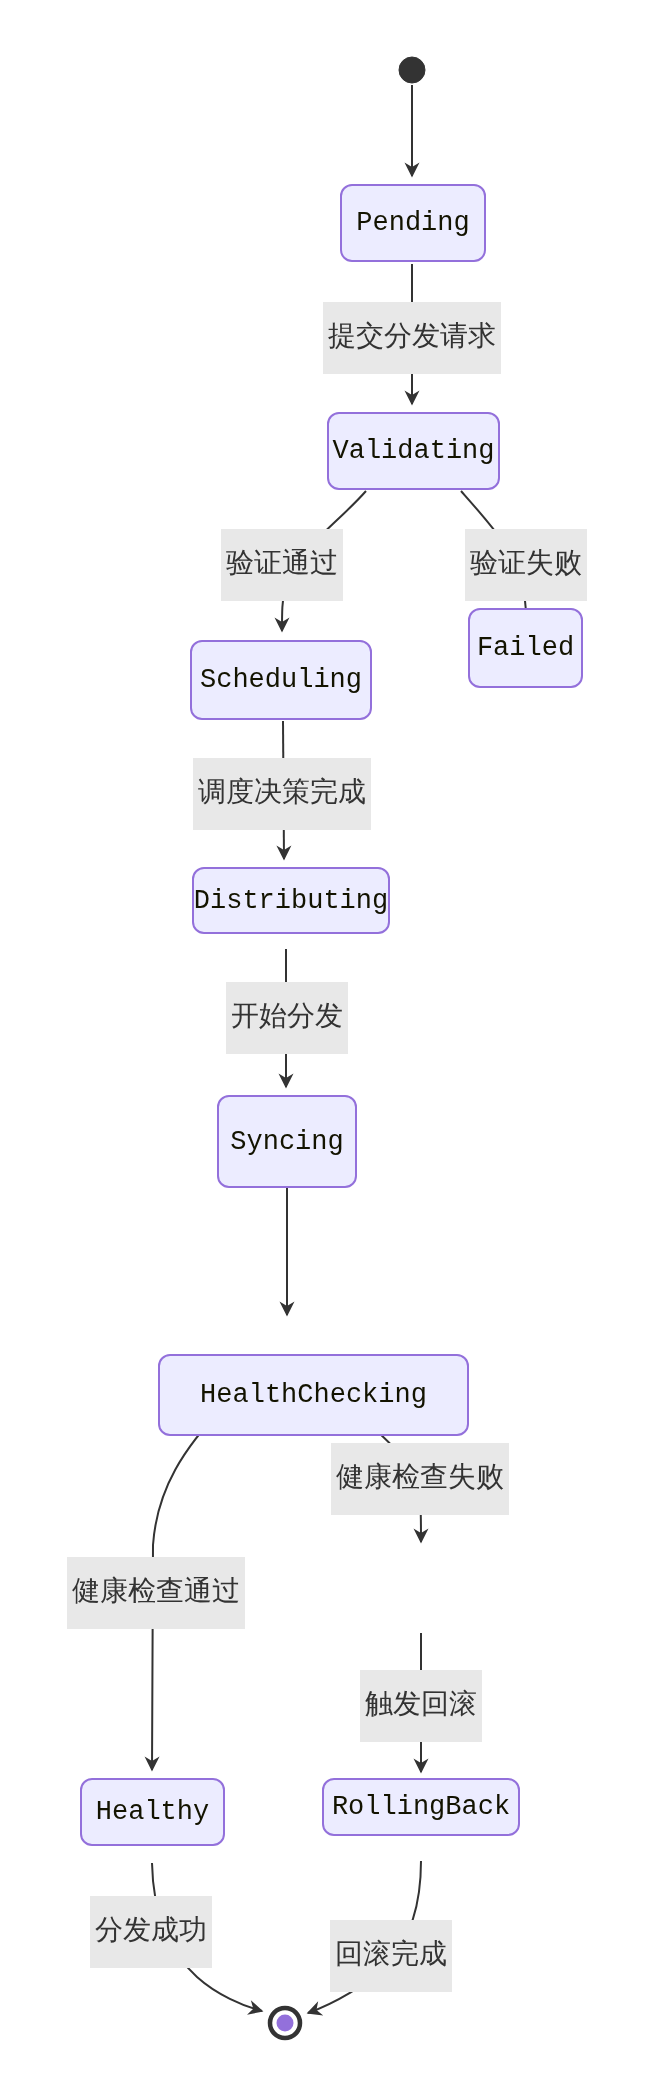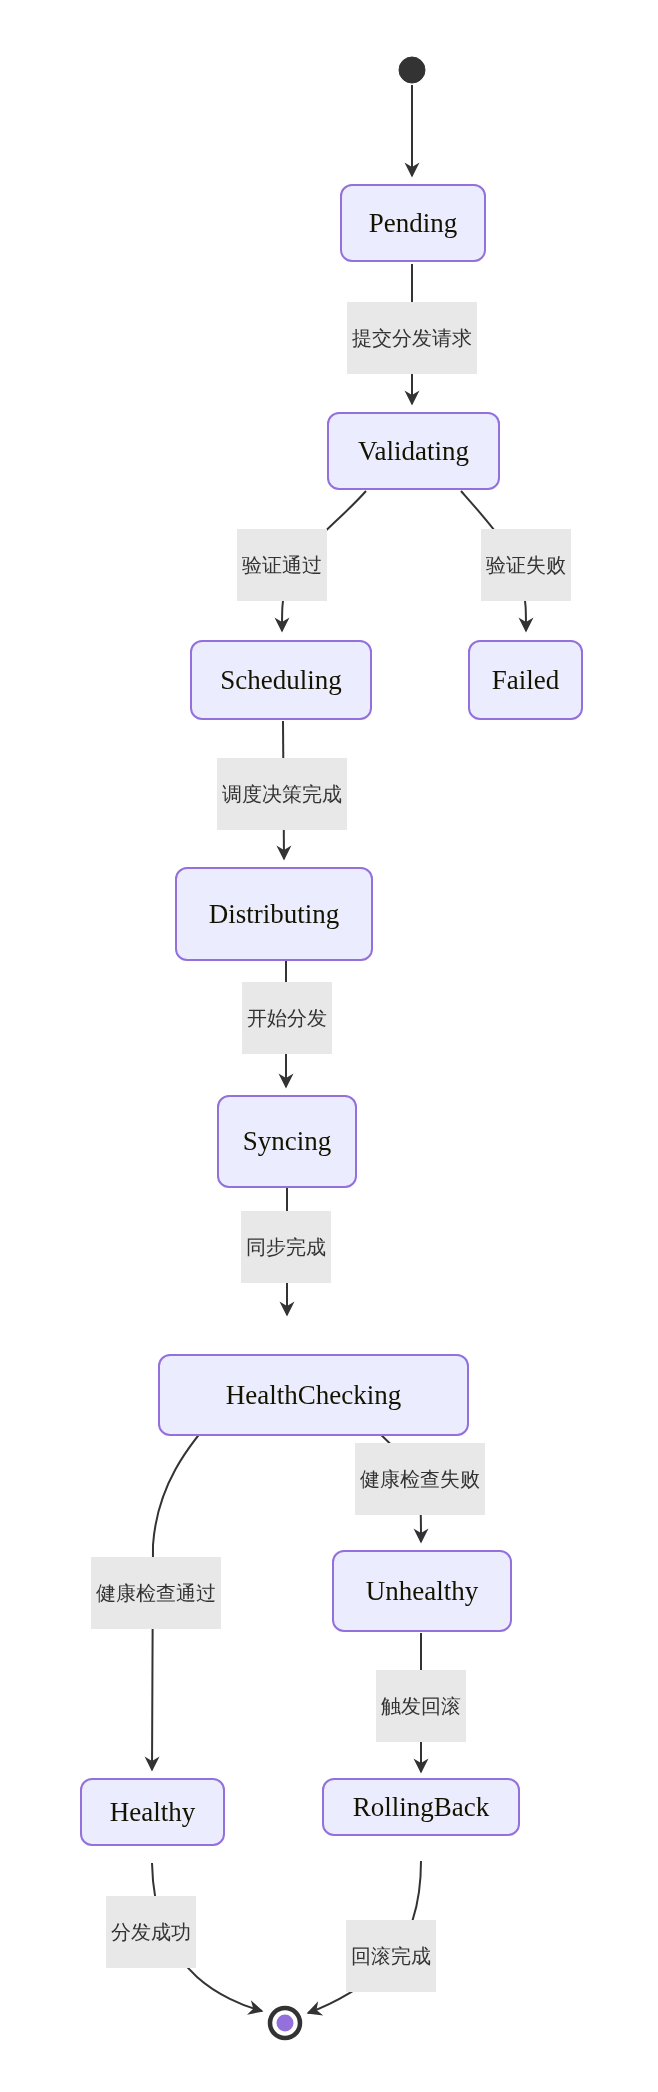--- a/index.html
+++ b/index.html
@@ -4,41 +4,41 @@
 <style>
   :root{
     --node-fill:#ECECFF; --node-border:#9370DB; --node-text:#131300;
     --edge-line:#333333; --edge-label-bg:#e8e8e8; --edge-label-text:#333333;
     --start-fill:#333333; --final-inner:#9370DB; --canvas-bg:#ffffff;
   }
   html,body{margin:0;padding:0;background:#fff;}
   .canvas{
     position:relative; width:658px; height:2092px;
     background:var(--canvas-bg);
-    font-family:Liberation Serif, serif;
+    font-family:Liberation Mono, monospace;
     overflow:hidden;
   }
   svg.edges{position:absolute;left:0;top:0;width:658px;height:2092px;}
   .edge{stroke:var(--edge-line);stroke-width:2;fill:none;}
   .arrow-head{fill:var(--edge-line);}
   .start-dot{fill:var(--start-fill);stroke:var(--start-fill);stroke-width:1;}
   .final-outer{fill:#ffffff;stroke:var(--edge-line);stroke-width:4.5;}
   .final-inner{fill:var(--final-inner);}
   .node{
     position:absolute; box-sizing:border-box;
     background:var(--node-fill);
     border:2.5px solid var(--node-border);
     border-radius:12px;
     display:flex; align-items:center; justify-content:center;
     color:var(--node-text); font-size:27px; white-space:nowrap;
   }
   .edge-label{
     position:absolute; transform:translate(-50%,-50%);
     background:var(--edge-label-bg); color:var(--edge-label-text);
-    font-size:20px; line-height:48px; padding:12px 5px; white-space:nowrap;
+    font-size:28px; line-height:48px; padding:12px 5px; white-space:nowrap;
   }
 </style>
 </head>
 <body>
 
 <div class="canvas">
 
   <svg class="edges" viewBox="0 0 658 2092">
     <defs>
       <marker id="arrow" viewBox="0 0 12 12" refX="10" refY="6" markerWidth="9" markerHeight="9" orient="auto-start-reverse">
@@ -67,47 +67,43 @@
 
   <div class="node" style="left:340px;top:184px;width:146px;height:78px">
     <span>Pending</span>
   </div>
   <div class="node" style="left:327px;top:412px;width:173px;height:78px">
     <span>Validating</span>
   </div>
   <div class="node" style="left:190px;top:640px;width:182px;height:80px">
     <span>Scheduling</span>
   </div>
-  <div class="node" style="left:468px;top:640px;width:115px;height:80px">
+  <div class="node" style="left:468px;top:608px;width:115px;height:80px">
     <span>Failed</span>
   </div>
-  <div class="node" style="left:175px;top:867px;width:198px;height:94px">
+  <div class="node" style="left:192px;top:867px;width:198px;height:67px">
     <span>Distributing</span>
   </div>
   <div class="node" style="left:217px;top:1095px;width:140px;height:93px">
     <span>Syncing</span>
   </div>
   <div class="node" style="left:158px;top:1354px;width:311px;height:82px">
     <span>HealthChecking</span>
-  </div>
-  <div class="node" style="left:332px;top:1550px;width:180px;height:82px">
-    <span>Unhealthy</span>
   </div>
   <div class="node" style="left:80px;top:1778px;width:145px;height:68px">
     <span>Healthy</span>
   </div>
   <div class="node" style="left:322px;top:1778px;width:198px;height:58px">
     <span>RollingBack</span>
   </div>
 
   <div class="edge-label" style="left:412px;top:338px">提交分发请求</div>
   <div class="edge-label" style="left:526px;top:565px">验证失败</div>
   <div class="edge-label" style="left:282px;top:565px">验证通过</div>
   <div class="edge-label" style="left:282px;top:794px">调度决策完成</div>
   <div class="edge-label" style="left:287px;top:1018px">开始分发</div>
-  <div class="edge-label" style="left:286px;top:1247px">同步完成</div>
   <div class="edge-label" style="left:420px;top:1479px">健康检查失败</div>
   <div class="edge-label" style="left:156px;top:1593px">健康检查通过</div>
   <div class="edge-label" style="left:421px;top:1706px">触发回滚</div>
   <div class="edge-label" style="left:151px;top:1932px">分发成功</div>
   <div class="edge-label" style="left:391px;top:1956px">回滚完成</div>
 
 </div>
 
 </body></html>

